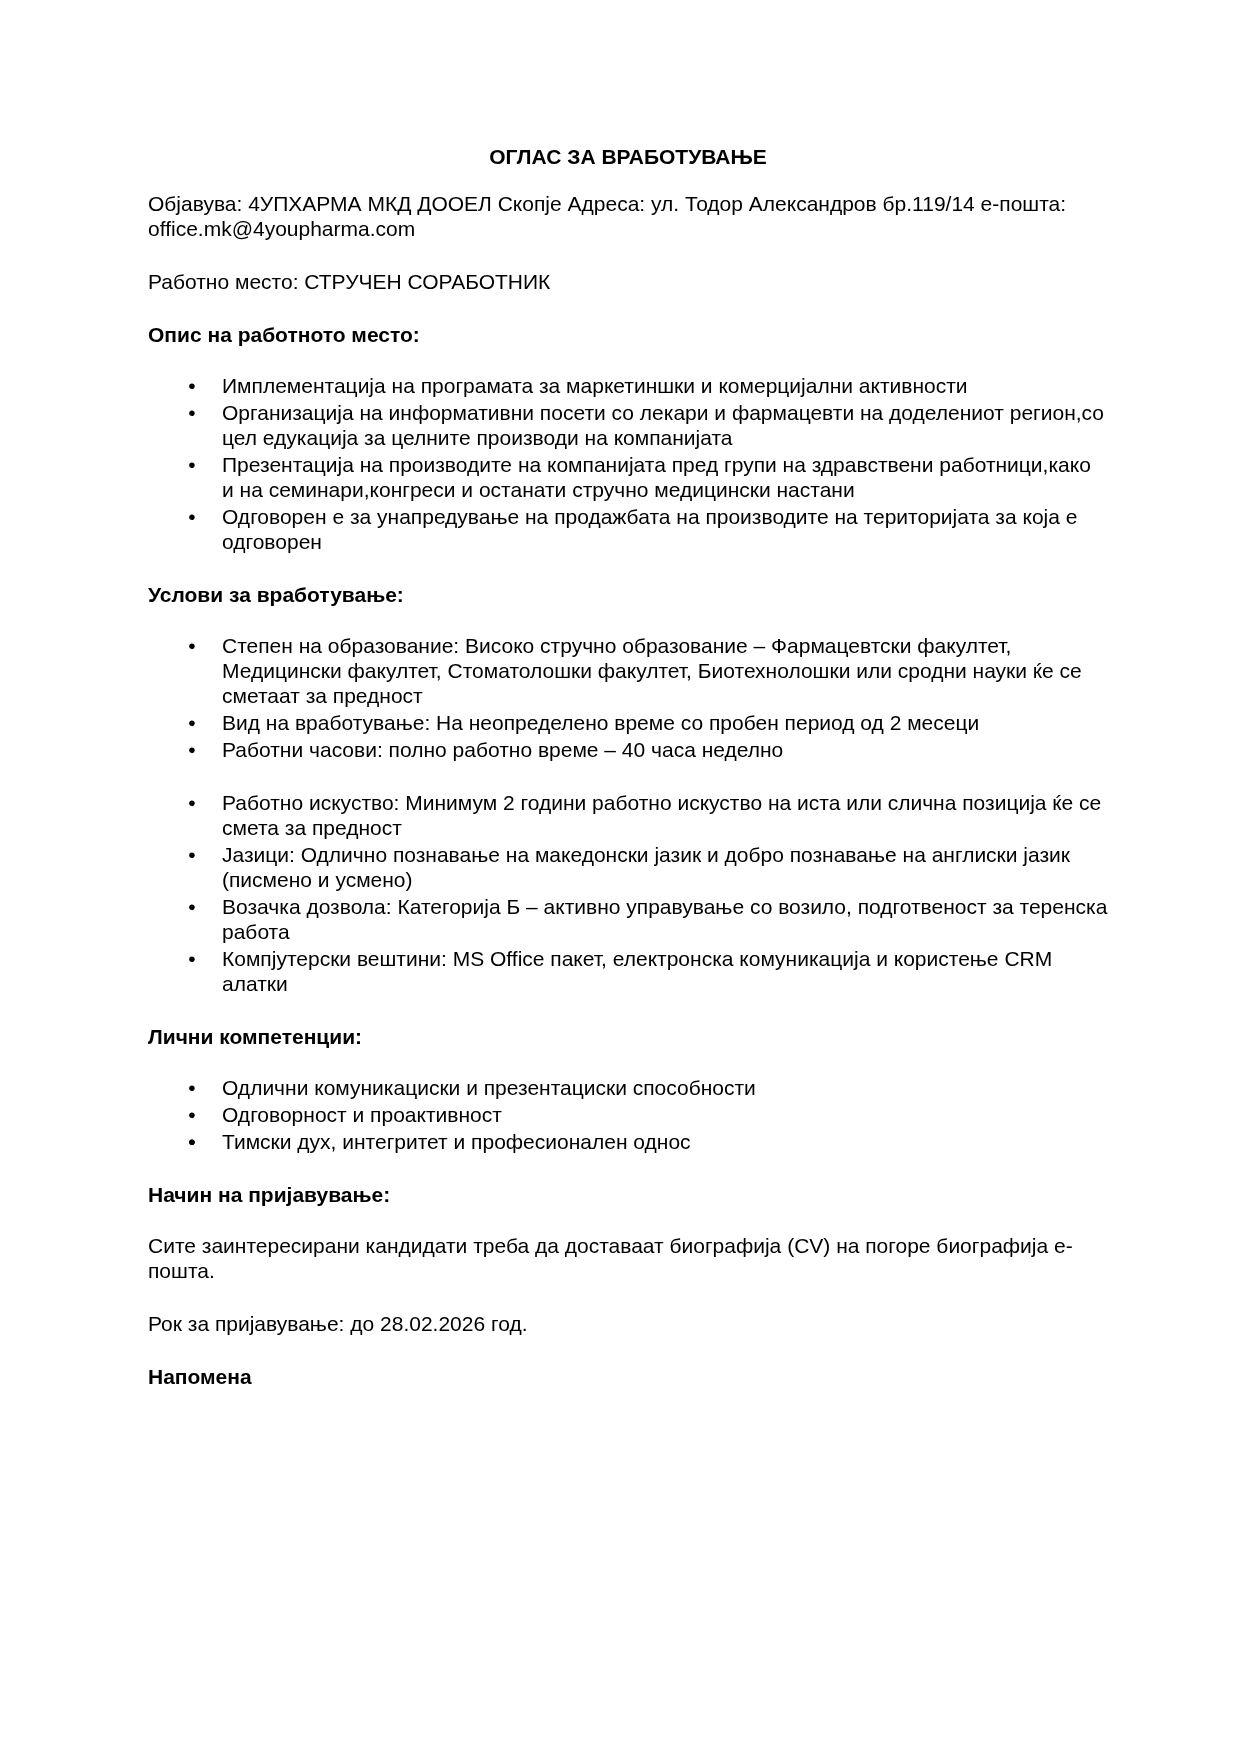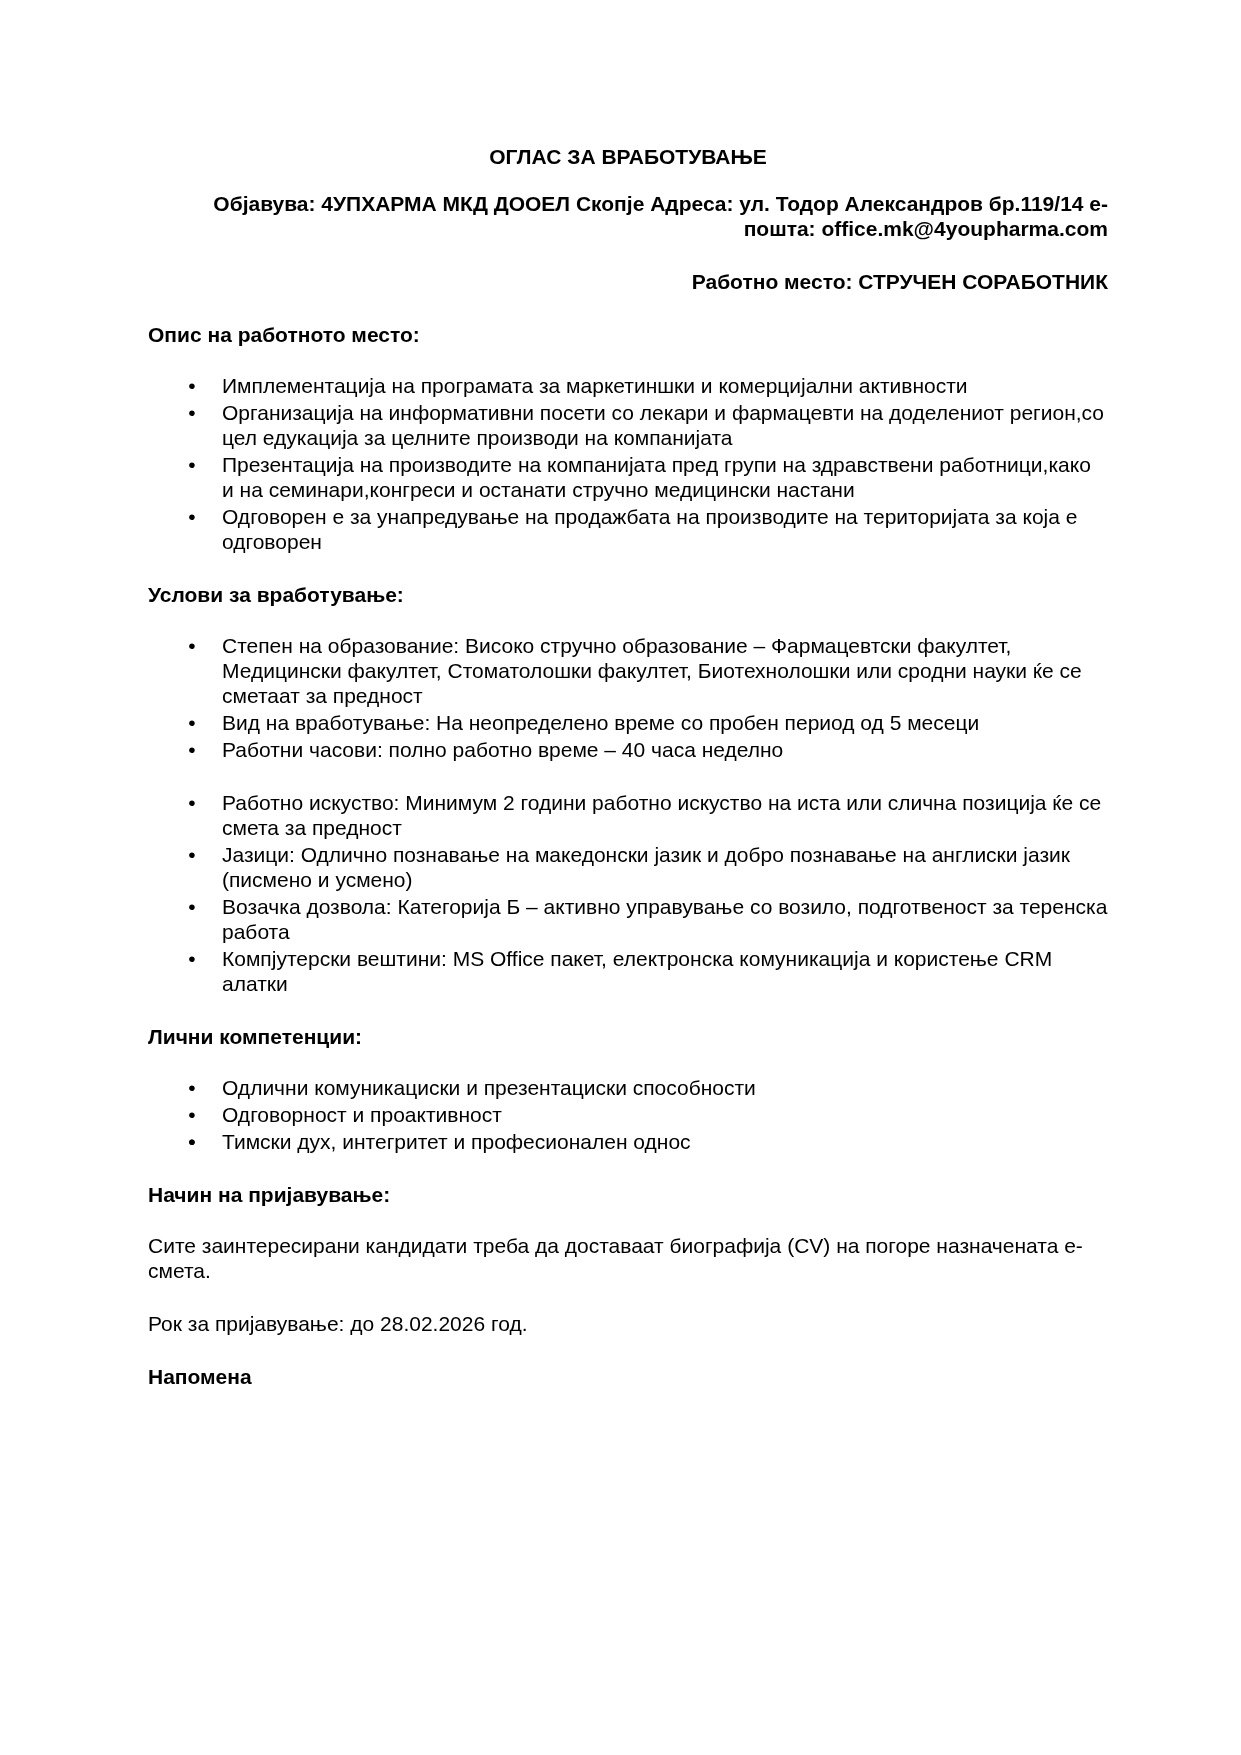--- a/index.html
+++ b/index.html
@@ -18,21 +18,21 @@
       top: 136px;
       width: 960px;
     }
     .title {
       text-align: center;
       font-weight: bold;
       font-size: 21px;
       margin: 8px 0 22px 0;
       padding-left: 0;
     }
-    .bold { font-weight: bold; text-align: right; }
+    .bold { font-weight: normal; }
     p { margin: 0; }
     .block { margin-bottom: 28px; }
     h2 {
       font-size: 21px;
       font-weight: bold;
       margin: 0 0 26px 0;
       line-height: 25px;
     }
     ul {
       list-style: none;
@@ -66,36 +66,36 @@
       <h2>Опис на работното место:</h2>
       <ul>
         <li><span class="bullet">•</span><span>Имплементација на програмата за маркетиншки и комерцијални активности</span></li>
         <li><span class="bullet">•</span><span>Организација на информативни посети со лекари и фармацевти на доделениот регион,со цел едукација за целните производи на компанијата</span></li>
         <li><span class="bullet">•</span><span>Презентација на производите на компанијата пред групи на здравствени работници,како и на семинари,конгреси и останати стручно медицински настани</span></li>
         <li><span class="bullet">•</span><span>Одговорен е за унапредување на продажбата на производите на територијата за која е одговорен</span></li>
       </ul>
       <h2>Услови за вработување:</h2>
       <ul>
         <li><span class="bullet">•</span><span>Степен на образование: Високо стручно образование – Фармацевтски факултет, Медицински факултет, Стоматолошки факултет, Биотехнолошки или сродни науки ќе се сметаат за предност</span></li>
-        <li><span class="bullet">•</span><span>Вид на вработување: На неопределено време со пробен период од 5 месеци</span></li>
+        <li><span class="bullet">•</span><span>Вид на вработување: На неопределено време со пробен период од 2 месеци</span></li>
         <li><span class="bullet">•</span><span>Работни часови: полно работно време – 40 часа неделно</span></li>
       </ul>
       <ul>
         <li><span class="bullet">•</span><span>Работно искуство: Минимум 2 години работно искуство на иста или слична позиција ќе се смета за предност</span></li>
         <li><span class="bullet">•</span><span>Јазици: Одлично познавање на македонски јазик и добро познавање на англиски јазик (писмено и усмено)</span></li>
         <li><span class="bullet">•</span><span>Возачка дозвола: Категорија Б – активно управување со возило, подготвеност за теренска работа</span></li>
         <li><span class="bullet">•</span><span>Компјутерски вештини: MS Office пакет, електронска комуникација и користење CRM алатки</span></li>
       </ul>
       <h2>Лични компетенции:</h2>
       <ul>
         <li><span class="bullet">•</span><span>Одлични комуникациски и презентациски способности</span></li>
         <li><span class="bullet">•</span><span>Одговорност и проактивност</span></li>
         <li><span class="bullet">•</span></li>
         <li><span class="bullet">•</span><span>Тимски дух, интегритет и професионален однос</span></li>
       </ul>
     </div>
 
   <h2>Начин на пријавување:</h2>
-  <p class="block">Сите заинтересирани кандидати треба да доставаат биографија (CV) на погоре назначената е- смета.</p>
+  <p class="block">Сите заинтересирани кандидати треба да доставаат биографија (CV) на погоре биографија е- пошта.</p>
   <p class="block">Рок за пријавување: до 28.02.2026 год.</p>
 
   <h2>Напомена</h2>
 </div>
 
 </body></html>

